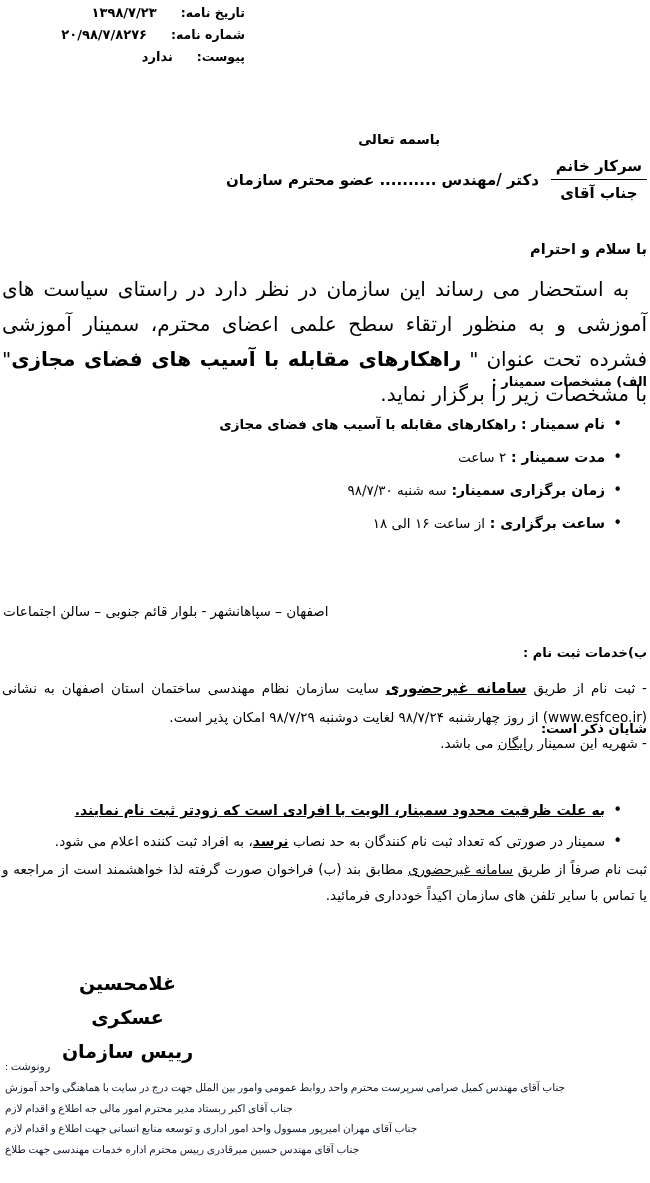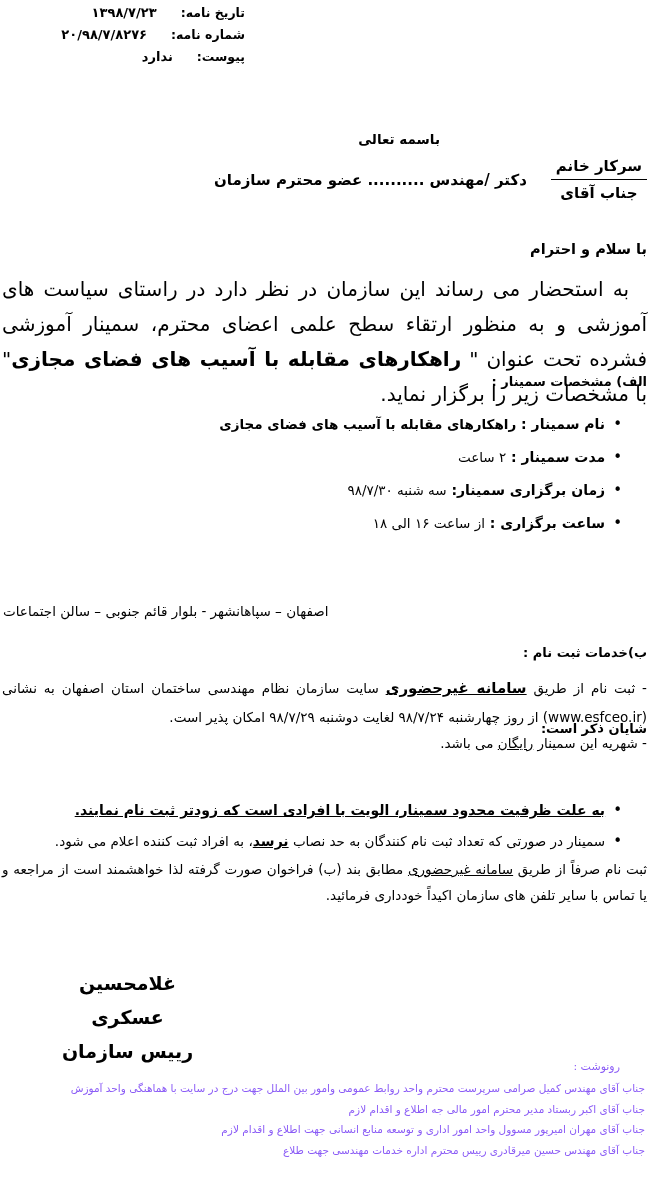--- a/index.html
+++ b/index.html
@@ -9,21 +9,21 @@
           direction:rtl; overflow:hidden; }
 
   
   .meta { position:absolute; top:5px; right:405px; display:flex; flex-direction:column; gap:7px; font-weight:bold; }
   .meta-row { display:flex; align-items:baseline; }
   .meta-label { font-size:12.5px; white-space:nowrap; }
   .meta-value { font-size:13px; margin-right:24px; white-space:nowrap; }
 
   
   .besmellah { position:absolute; top:131px; right:210px; font-size:13.5px; font-weight:bold; }
-  .recipient { position:absolute; top:157px; right:3px; display:flex; align-items:center; gap:24px; font-weight:bold; }
+  .recipient { position:absolute; top:157px; right:3px; display:flex; align-items:center; gap:12px; font-weight:bold; }
   .salutation-stack { display:flex; flex-direction:column; align-items:center; font-size:15px; }
   .salutation-top { padding:0 5px 4px 5px; border-bottom:1.8px solid #000; }
   .salutation-bottom { padding-top:4px; }
   .recipient-rest { font-size:15px; }
 
   
   .greeting { position:absolute; top:241px; right:3px; font-size:14.5px; font-weight:bold; }
   .intro { position:absolute; top:272px; right:3px; width:645px; font-size:20px; line-height:35px;
            text-align:justify; text-indent:18px; }
   .disp { font-weight:bold; }
@@ -46,21 +46,21 @@
   .fee { position:absolute; top:735px; right:3px; font-size:13.5px; }
 
   .notes-list { position:absolute; top:798px; right:28px; }
   .notes-item { margin-bottom:7px; font-size:13.5px; line-height:24px; }
   .notes-item .strong-ul { font-weight:bold; text-decoration:underline; font-size:14px; }
   .closing { position:absolute; top:856px; right:3px; width:645px; font-size:13.5px; line-height:26px; text-align:justify; }
 
   .signature { position:absolute; top:966px; left:45px; width:165px; text-align:center;
                font-weight:bold; font-size:19px; line-height:34px; }
 
-  .cc { position:absolute; top:1060px; right:5px; width:640px; text-align:right; color:#8b5cf6; }
+  .cc { position:absolute; top:1060px; right:5px; width:640px; text-align:left; color:#0f172a;font-family:Liberation Serif, serif; }
   .cc-title { font-size:11px; margin-right:25px; margin-bottom:5px; }
   .cc-line { font-size:10.5px; line-height:20.5px; }
 </style>
 </head>
 <body>
 
 <div class="page">
 
   <div class="meta">
     <div class="meta-row">

